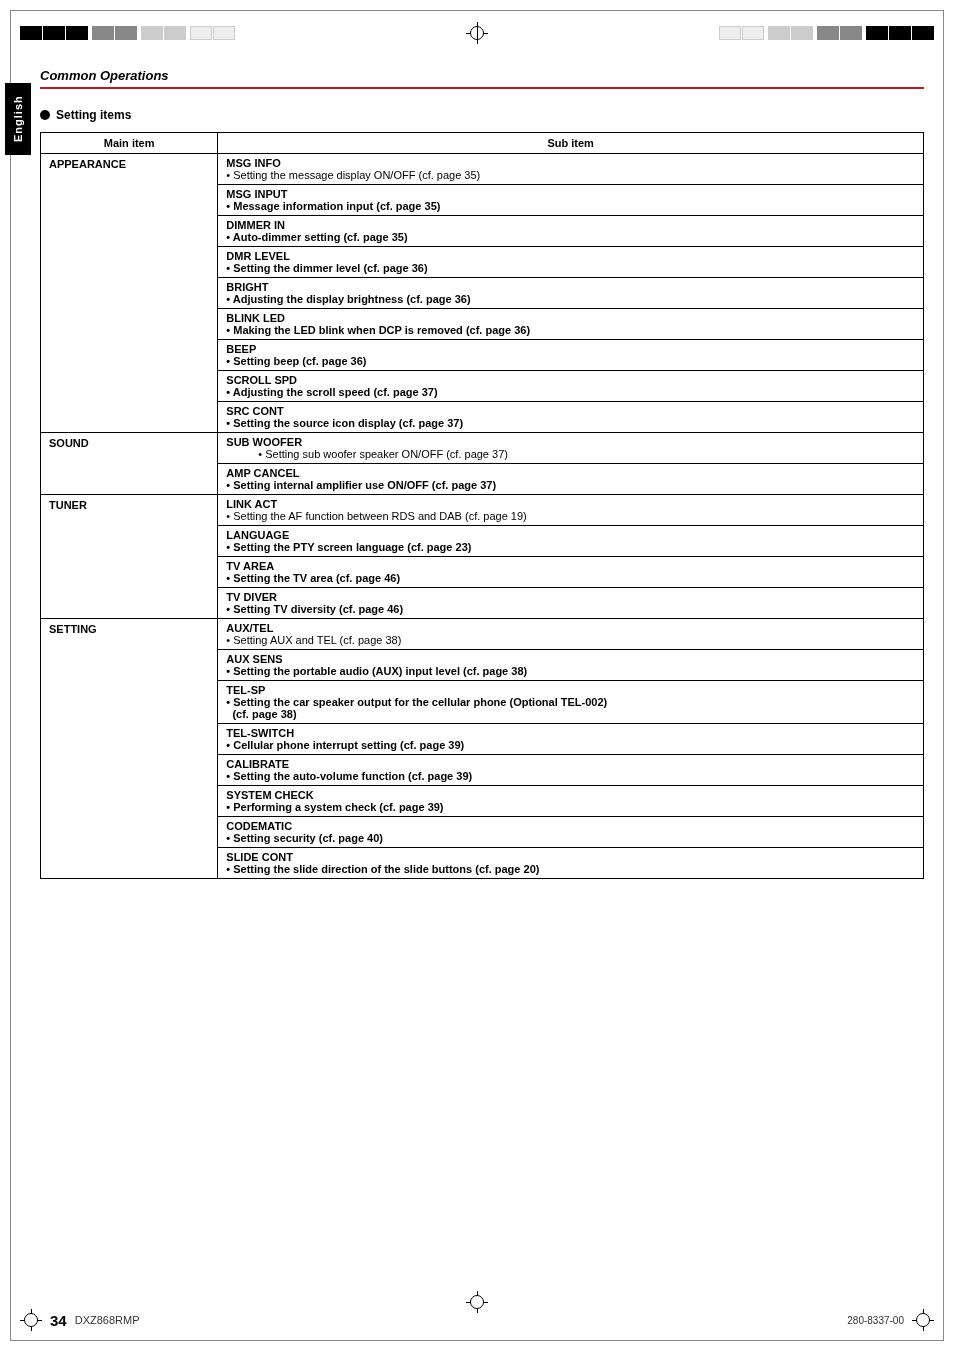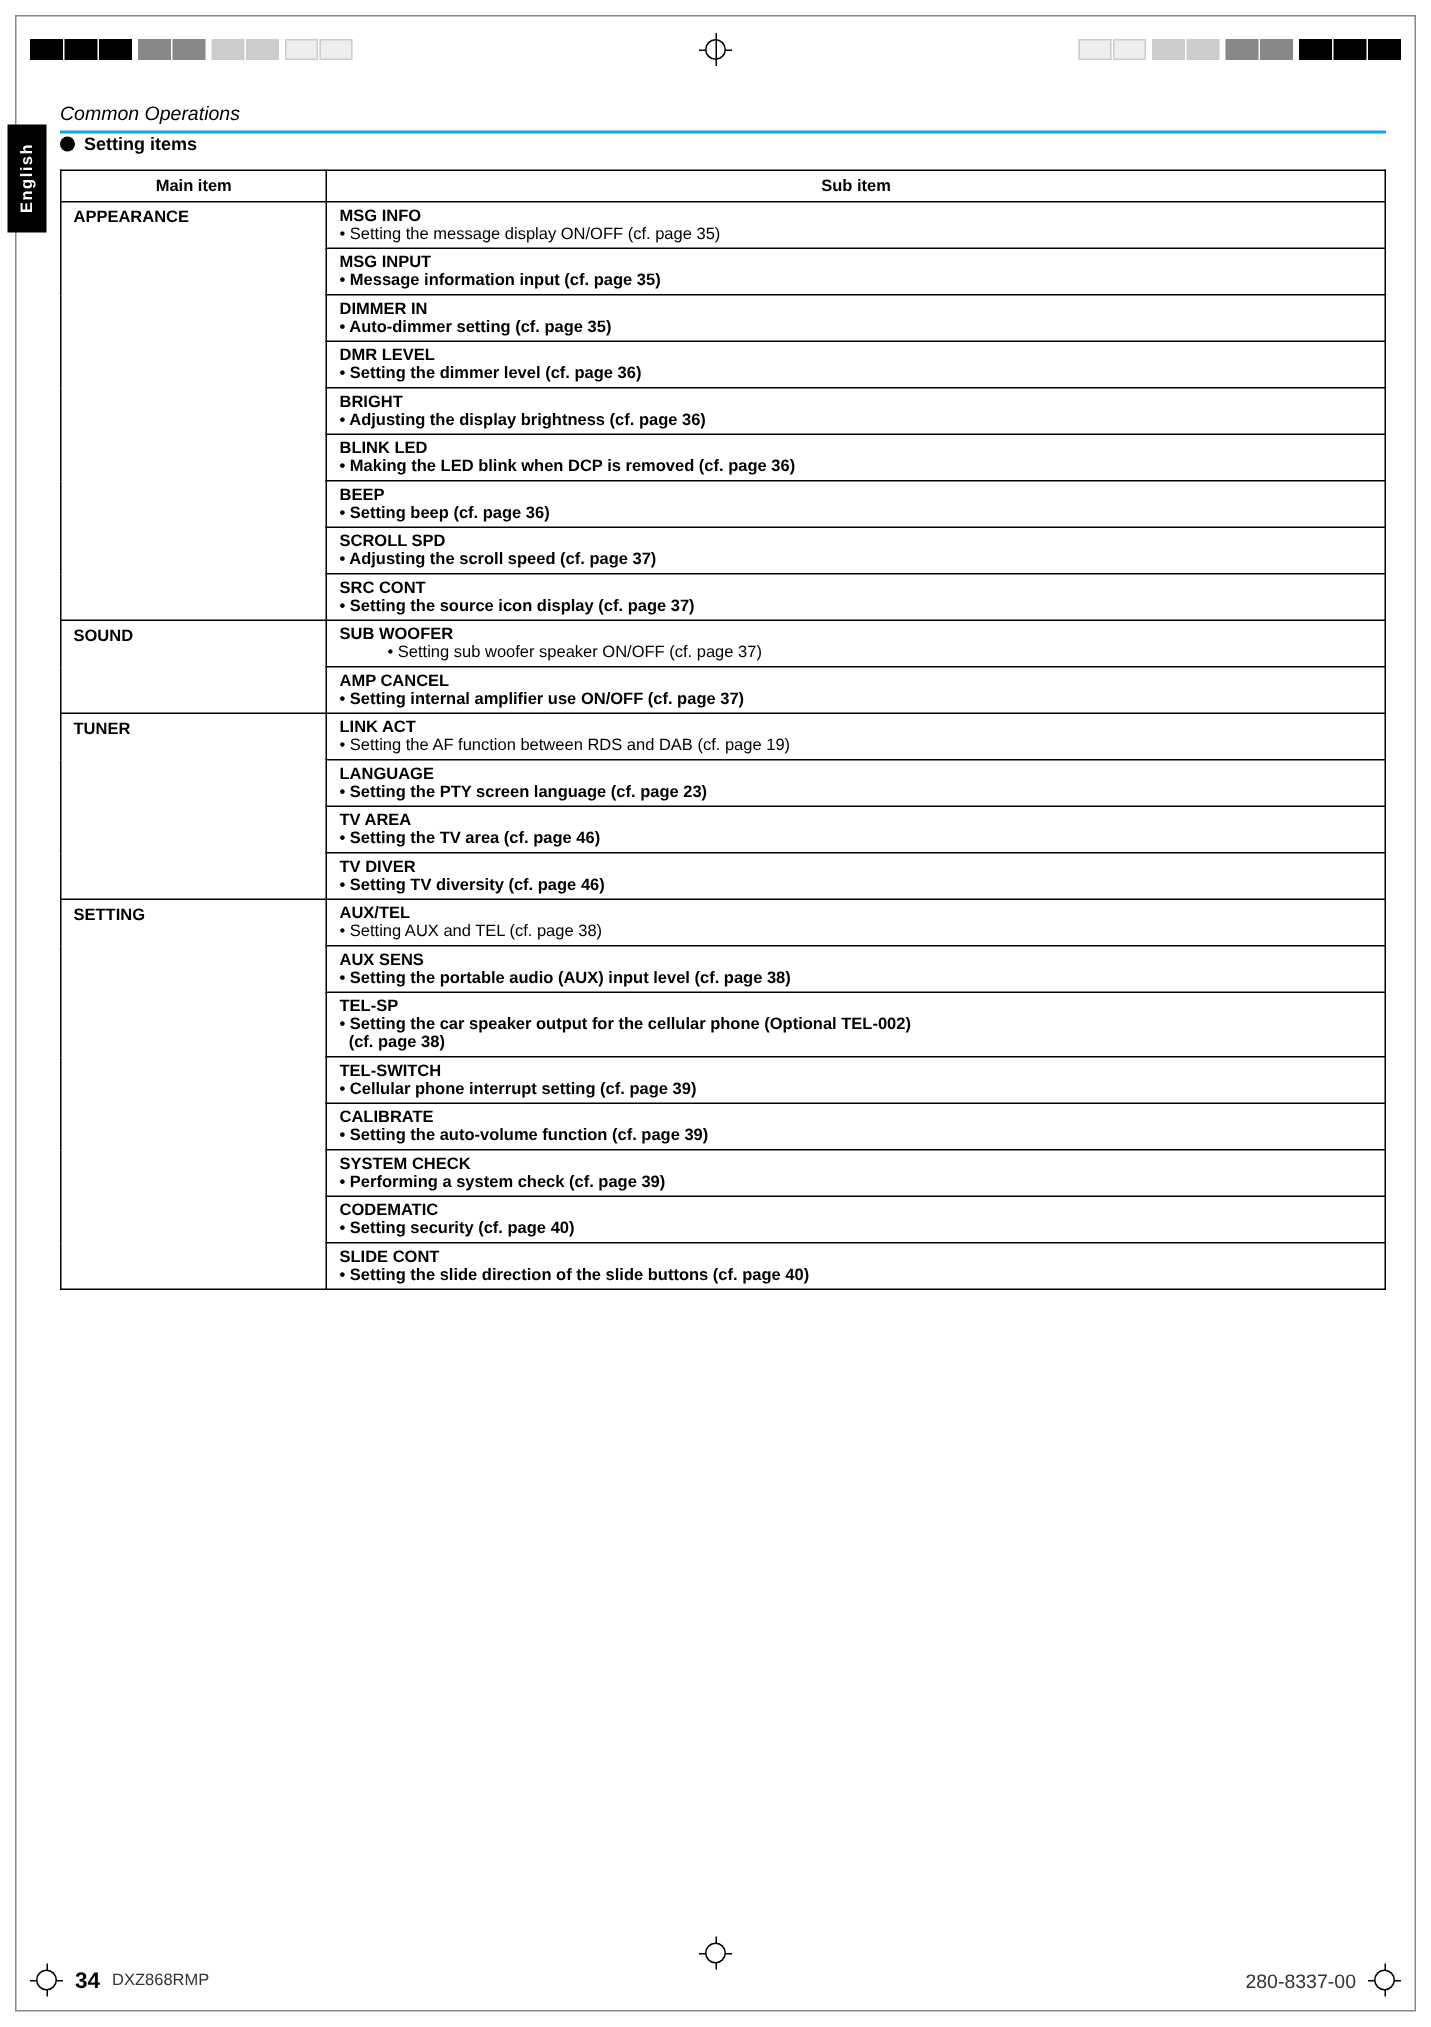--- a/index.html
+++ b/index.html
@@ -194,21 +194,21 @@
     <div class="tdb"></div>
   </div>
 </div>
 
 <div class="inner-content">
 
   <div style="position: absolute; left: -35px; top: 15px; width: 26px; background: #000; color: #fff; font-weight: bold; font-size: 11px; padding: 8px 3px; writing-mode: vertical-rl; text-orientation: mixed; transform: rotate(180deg); letter-spacing: 1px; display: flex; align-items: center; justify-content: center; height: 72px;">
     <span>English</span>
   </div>
 
-  <div style="font-style: italic; font-weight: normal; font-size: 13px; margin-bottom: 0; padding-bottom: 4px; border-bottom: 2px solid #0ea5e9;">Common Operations</div>
+  <div style="font-style: italic; font-weight: bold; font-size: 13px; margin-bottom: 19px; padding-bottom: 4px; border-bottom: 2px solid #b91c1c;">Common Operations</div>
 
   <div style="display:flex; align-items:center; gap:6px; margin-bottom:10px;">
     <div style="width:10px;height:10px;border-radius:50%;background:#000;flex-shrink:0;"></div>
     <span style="font-weight:bold;font-size:12px;">Setting items</span>
   </div>
 
   <table class="settings-table">
     <thead>
       <tr>
         <th>Main item</th>
@@ -348,42 +348,42 @@
         </tr>
         <tr>
           <td>
             <span style="font-weight: bold; display: block;">CODEMATIC</span>
             <span style="display: block;">• Setting security (cf. page 40)</span>
           </td>
         </tr>
         <tr>
           <td>
             <span style="font-weight: bold; display: block;">SLIDE CONT</span>
-            <span style="display: block;">• Setting the slide direction of the slide buttons (cf. page 40)</span>
+            <span style="display: block;">• Setting the slide direction of the slide buttons (cf. page 20)</span>
           </td>
         </tr>
       </tbody>
   </table>
 
 </div>
 
 <div style="position:absolute; bottom:20px; left:20px; right:20px; display:flex; align-items:center;">
 
   <div style="width:22px;height:22px;position:relative;flex-shrink:0;margin-right:8px;">
     <div style="position:absolute;top:50%;left:0;right:0;height:1px;background:#000;"></div>
     <div style="position:absolute;left:50%;top:0;bottom:0;width:1px;background:#000;"></div>
     <div style="position:absolute;top:50%;left:50%;transform:translate(-50%,-50%);width:14px;height:14px;border-radius:50%;border:1.5px solid #000;background:#fff;"></div>
   </div>
 
   <span style="font-weight:bold;font-size:15px;margin-right:8px;">34</span>
   <span style="font-size:11px;color:#333;">DXZ868RMP</span>
 
   <div style="flex:1;"></div>
 
-  <span style="font-size:13px;color:#333;margin-right:8px;">280-8337-00</span>
+  <span style="font-size:10px;color:#333;margin-right:8px;">280-8337-00</span>
 
   <div style="width:22px;height:22px;position:relative;flex-shrink:0;">
     <div style="position:absolute;top:50%;left:0;right:0;height:1px;background:#000;"></div>
     <div style="position:absolute;left:50%;top:0;bottom:0;width:1px;background:#000;"></div>
     <div style="position:absolute;top:50%;left:50%;transform:translate(-50%,-50%);width:14px;height:14px;border-radius:50%;border:1.5px solid #000;background:#fff;"></div>
   </div>
 </div>
 
 <div class="bottom-deco-container">
   <div style="width:22px;height:22px;position:relative;">

